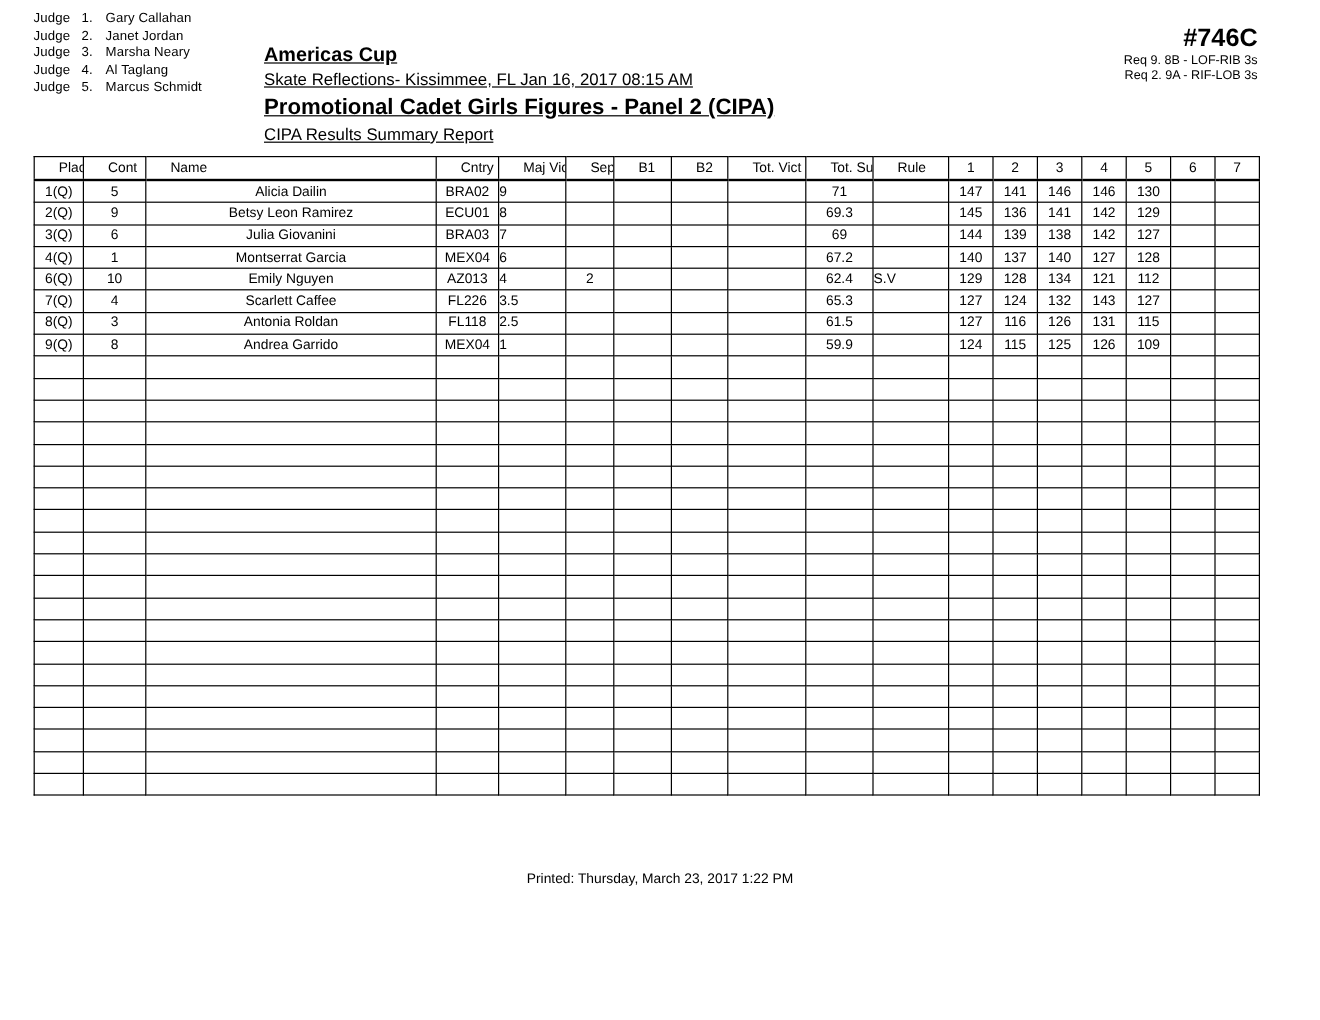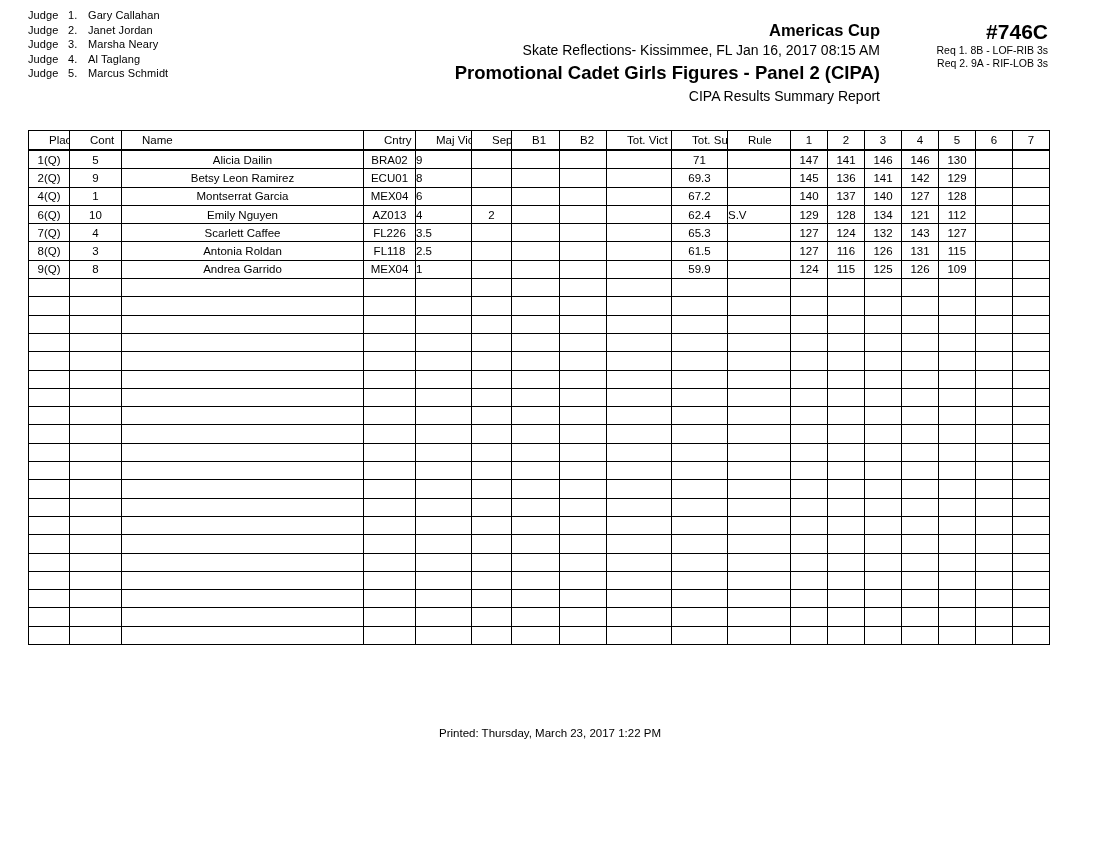--- a/index.html
+++ b/index.html
@@ -29,23 +29,24 @@
     white-space: nowrap;
     letter-spacing: 0.1px;
   }
   .judge-word { display: inline-block; width: 40px; }
   .judge-num  { display: inline-block; width: 20px; }
 
   
   #center-header {
     position: absolute;
     left: 220px;
-    top: 20px;
+    top: 36px;
     width: 660px;
-    text-align: right;
+    text-align: left;
+    text-decoration: underline;
   }
   #event-name {
     font-size: 16.5px;
     font-weight: bold;
     line-height: 20px;
   }
   #venue-line {
     font-size: 14px;
     line-height: 20px;
     font-weight: normal;
@@ -149,21 +150,21 @@
 <div id="center-header">
   <div id="event-name">Americas Cup</div>
   <div id="venue-line">Skate Reflections- Kissimmee, FL  Jan 16, 2017  08:15 AM</div>
   <div id="division-title">Promotional Cadet Girls Figures - Panel 2 (CIPA)</div>
   <div id="report-subtitle">CIPA Results Summary Report</div>
 </div>
 
 <div id="right-header">
   <div id="event-number">#746C</div>
   <div id="req-lines">
-      <div class="req-line">Req  1.  8B - LOF-RIB 3s</div>
+      <div class="req-line">Req  9.  8B - LOF-RIB 3s</div>
       <div class="req-line">Req  2.  9A - RIF-LOB 3s</div>
     </div>
 </div>
 
 <table id="results-table">
   <colgroup>
     <col class="place">
       <col class="cont">
       <col class="name">
       <col class="cntry">
@@ -239,20 +240,40 @@
         <td class="pad"></td>
         <td class="c">145</td>
         <td class="c">136</td>
         <td class="c">141</td>
         <td class="c">142</td>
         <td class="c">129</td>
         <td class="c"></td>
         <td class="c"></td>
       </tr>
       <tr>
+        <td class="c">3(Q)</td>
+        <td class="c">6</td>
+        <td class="l">Julia Giovanini</td>
+        <td class="l">BRA03</td>
+        <td class="pad">7</td>
+        <td class="c"></td>
+        <td class="pad"></td>
+        <td class="pad"></td>
+        <td class="c"></td>
+        <td class="c">69</td>
+        <td class="pad"></td>
+        <td class="c">144</td>
+        <td class="c">139</td>
+        <td class="c">138</td>
+        <td class="c">142</td>
+        <td class="c">127</td>
+        <td class="c"></td>
+        <td class="c"></td>
+      </tr>
+      <tr>
         <td class="c">4(Q)</td>
         <td class="c">1</td>
         <td class="l">Montserrat Garcia</td>
         <td class="l">MEX04</td>
         <td class="pad">6</td>
         <td class="c"></td>
         <td class="pad"></td>
         <td class="pad"></td>
         <td class="c"></td>
         <td class="c">67.2</td>

